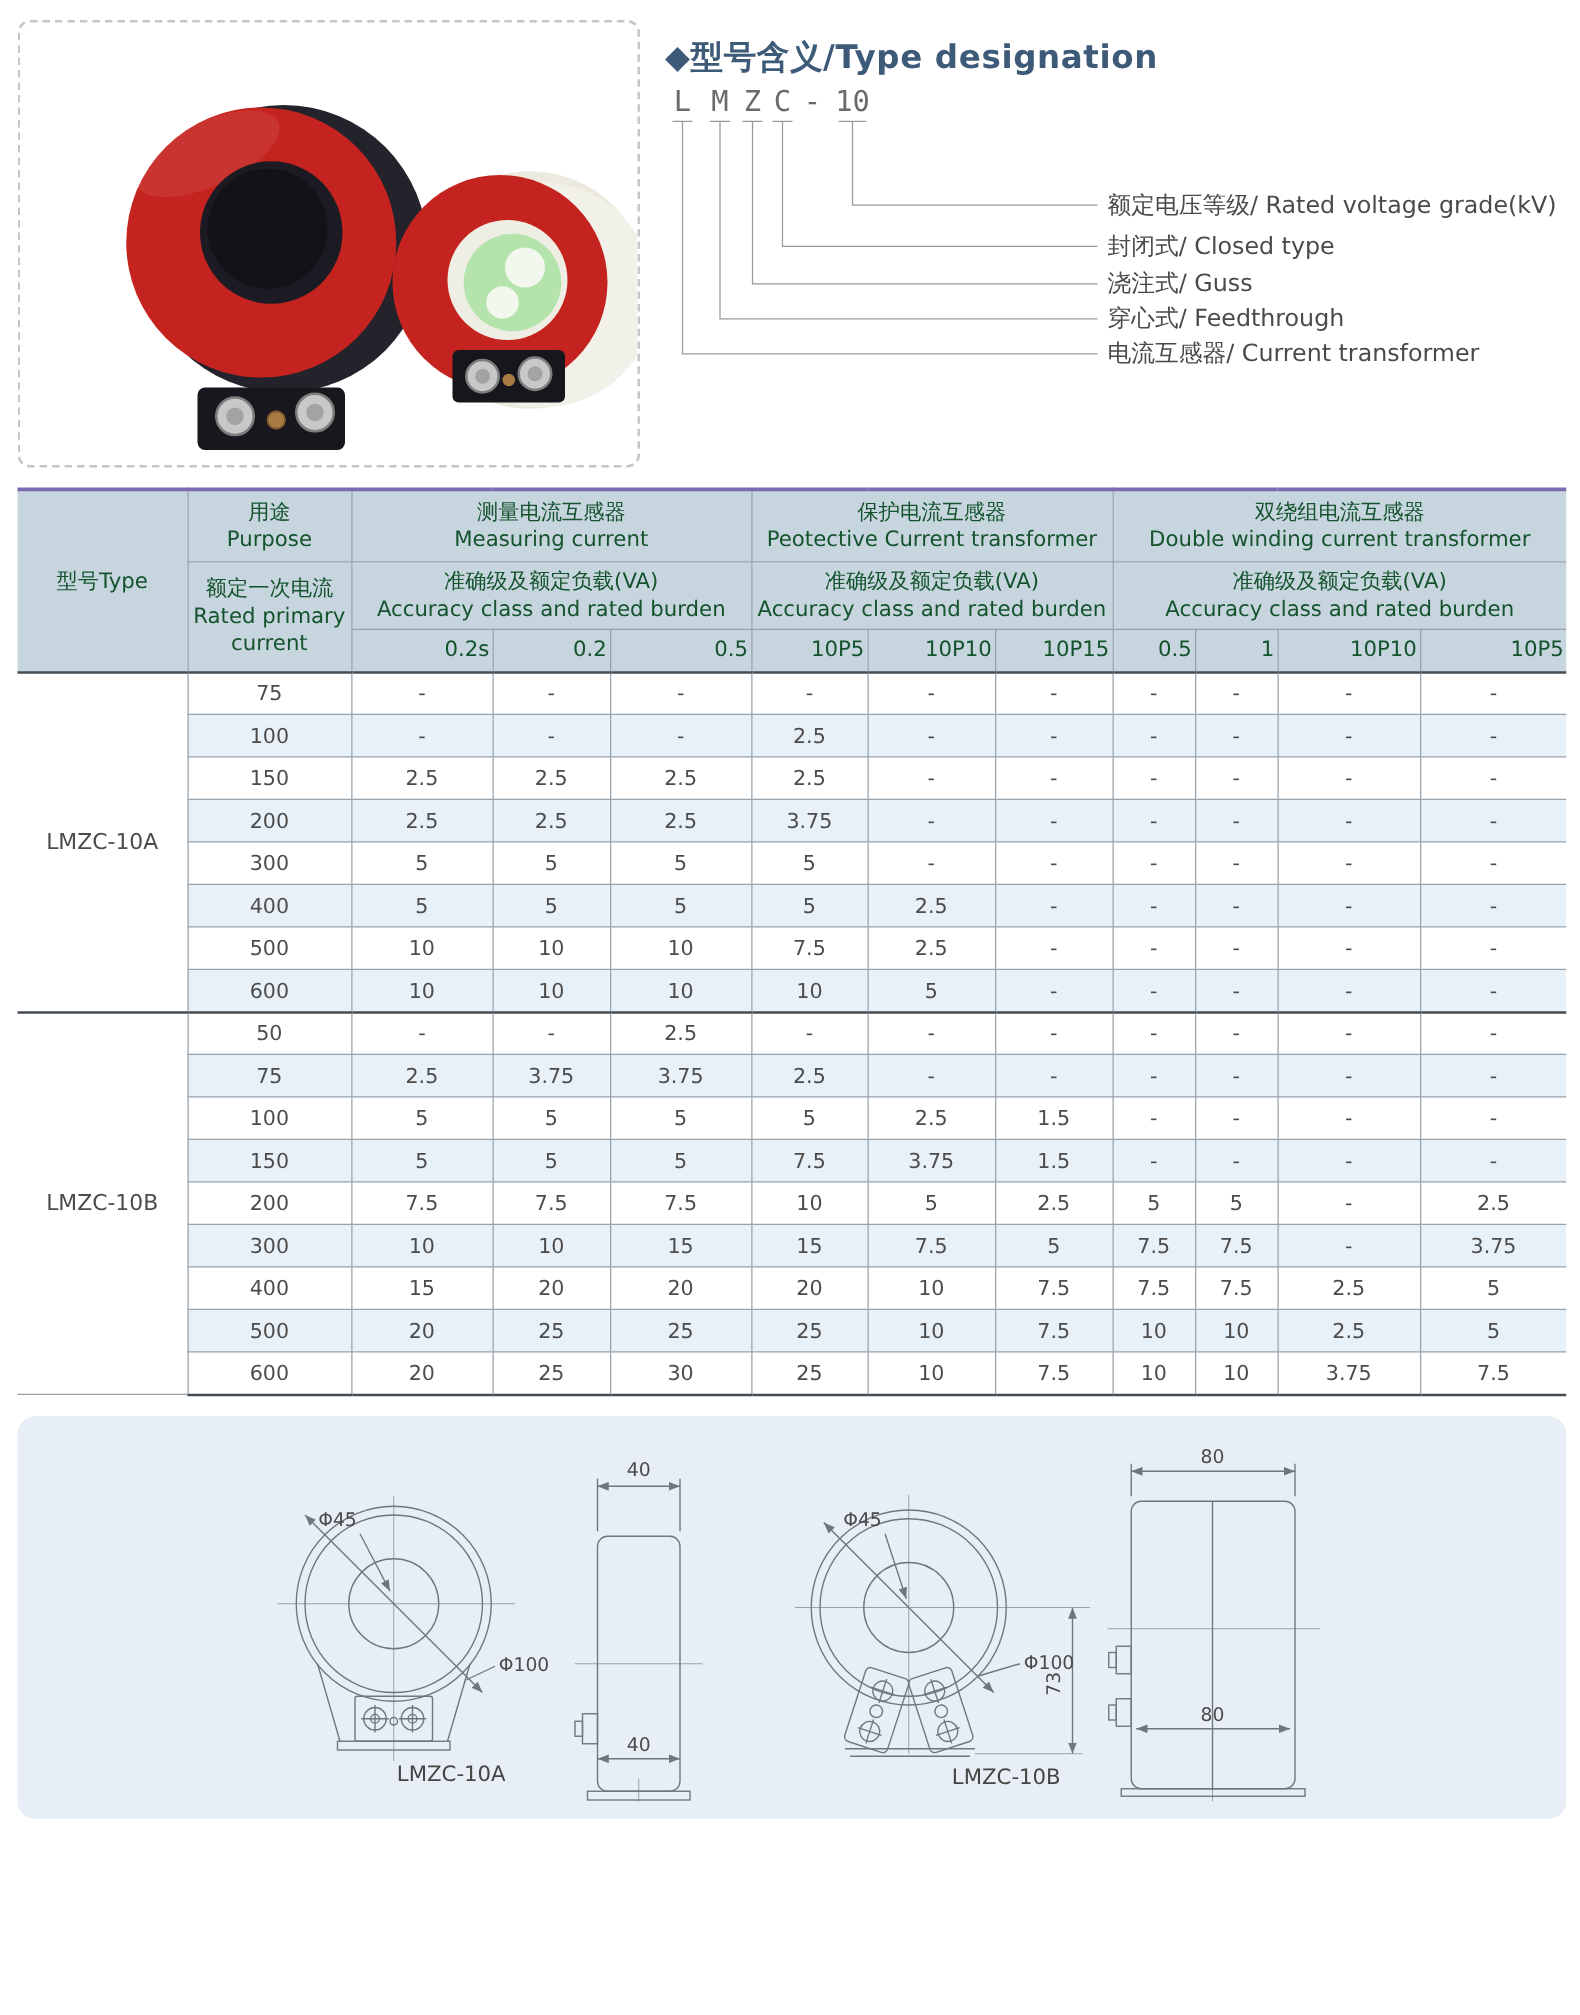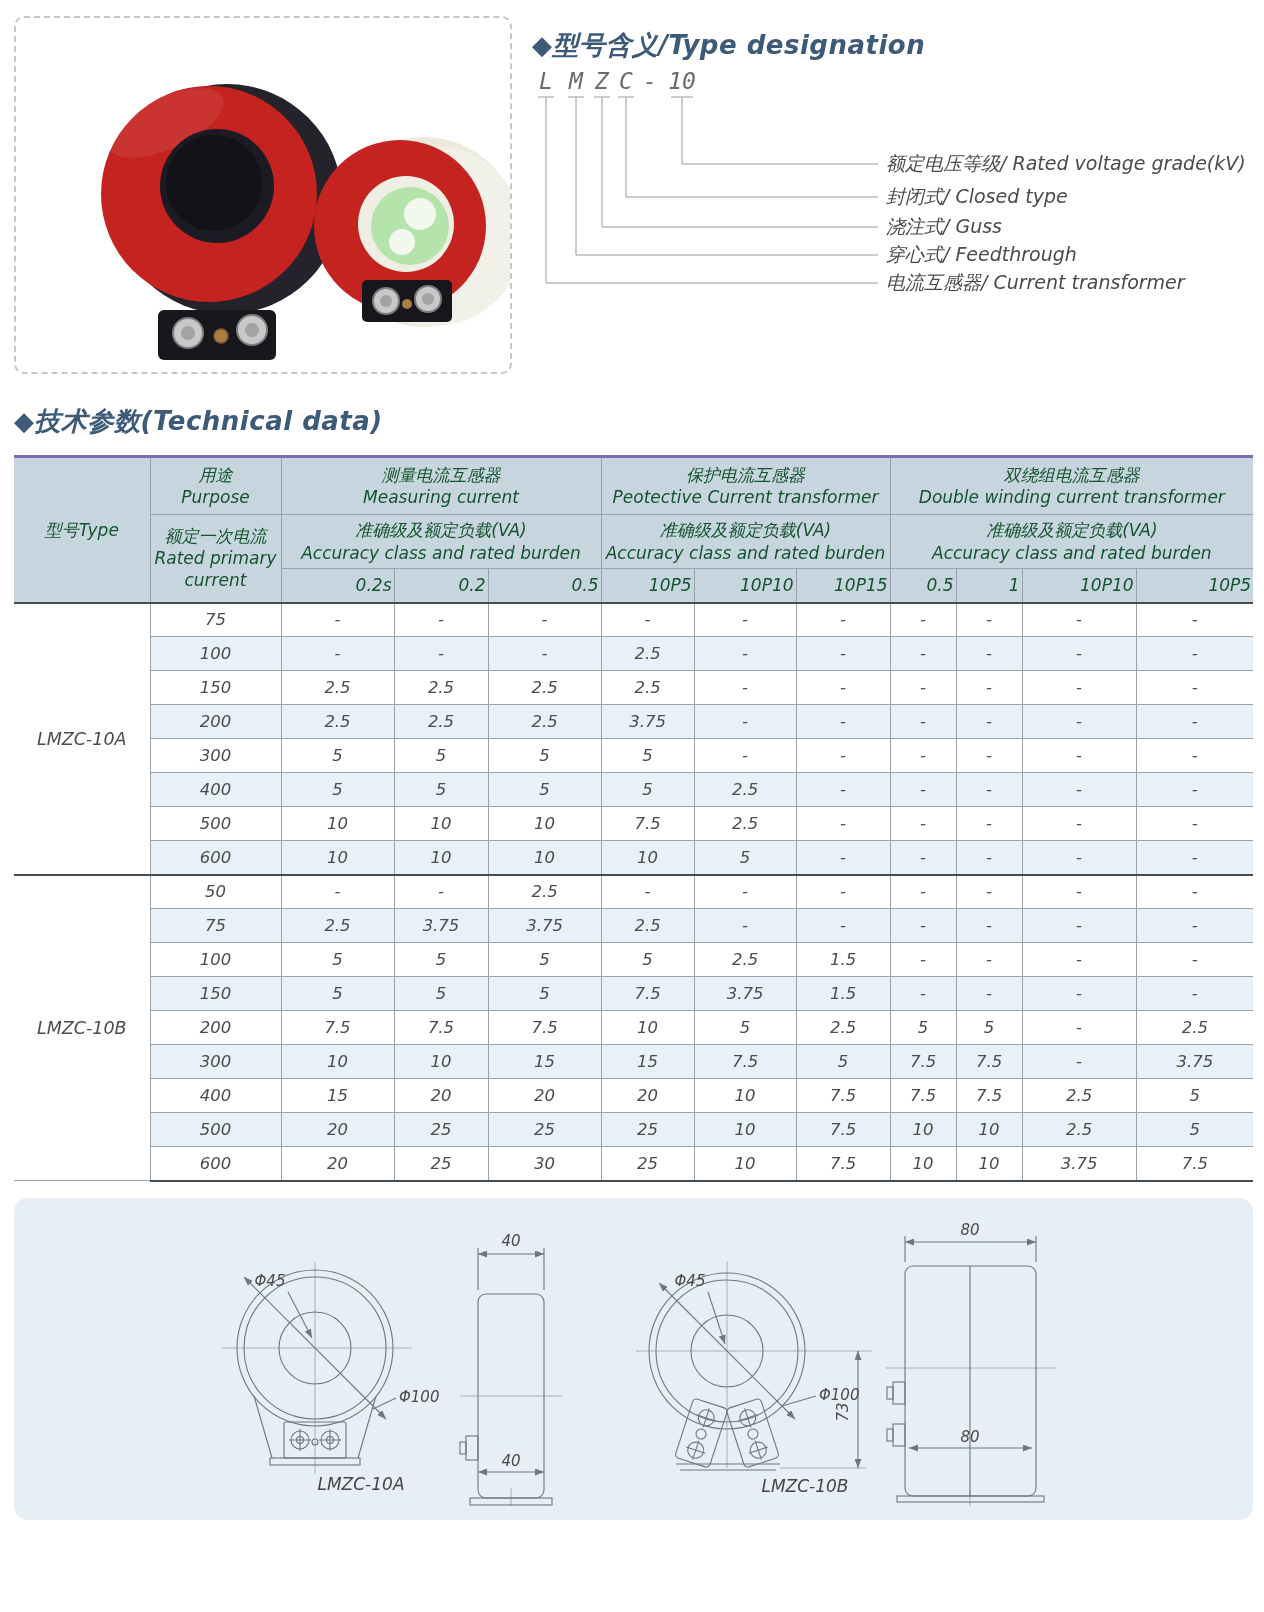--- a/index.html
+++ b/index.html
@@ -2,21 +2,21 @@
 <html><head>
 <meta charset="utf-8">
 <style>
   * { margin:0; padding:0; box-sizing:border-box; }
   html,body { background:#ffffff; }
   body {
     width:1264px; height:1612px; overflow:hidden;
     font-family:"DejaVu Sans","Liberation Sans",sans-serif;
     color:#4c4c4c;
   }
-  .page { padding:16px 11px 0 14px; width:1264px;font-style:italic; }
+  .page { padding:16px 11px 0 14px; width:1264px; }
 
   
   .top-row { display:flex; align-items:flex-start; }
   .photo-box {
     flex:none; width:498px; height:358px;
     border:2px dashed #c6c6c6; border-radius:10px;
     background:#ffffff; overflow:hidden;
   }
   .type-col { flex:1; padding-left:20px; }
   .sec-title {
@@ -135,21 +135,20 @@
           <text x="354" y="103">额定电压等级/ Rated voltage grade(kV)</text>
           <text x="354" y="136">封闭式/ Closed type</text>
           <text x="354" y="166">浇注式/ Guss</text>
           <text x="354" y="194">穿心式/ Feedthrough</text>
           <text x="354" y="222">电流互感器/ Current transformer</text>
         </g>
       </svg>
     </div>
   </div>
 
-  <div class="sec-title tech-title">◆技术参数(Technical data)</div>
 
   <table class="tech">
     <colgroup>
       <col style="width:136px">
         <col style="width:131px">
       <col style="width:113px">
         <col style="width:94px">
         <col style="width:113px">
       <col style="width:93px">
         <col style="width:102px">

